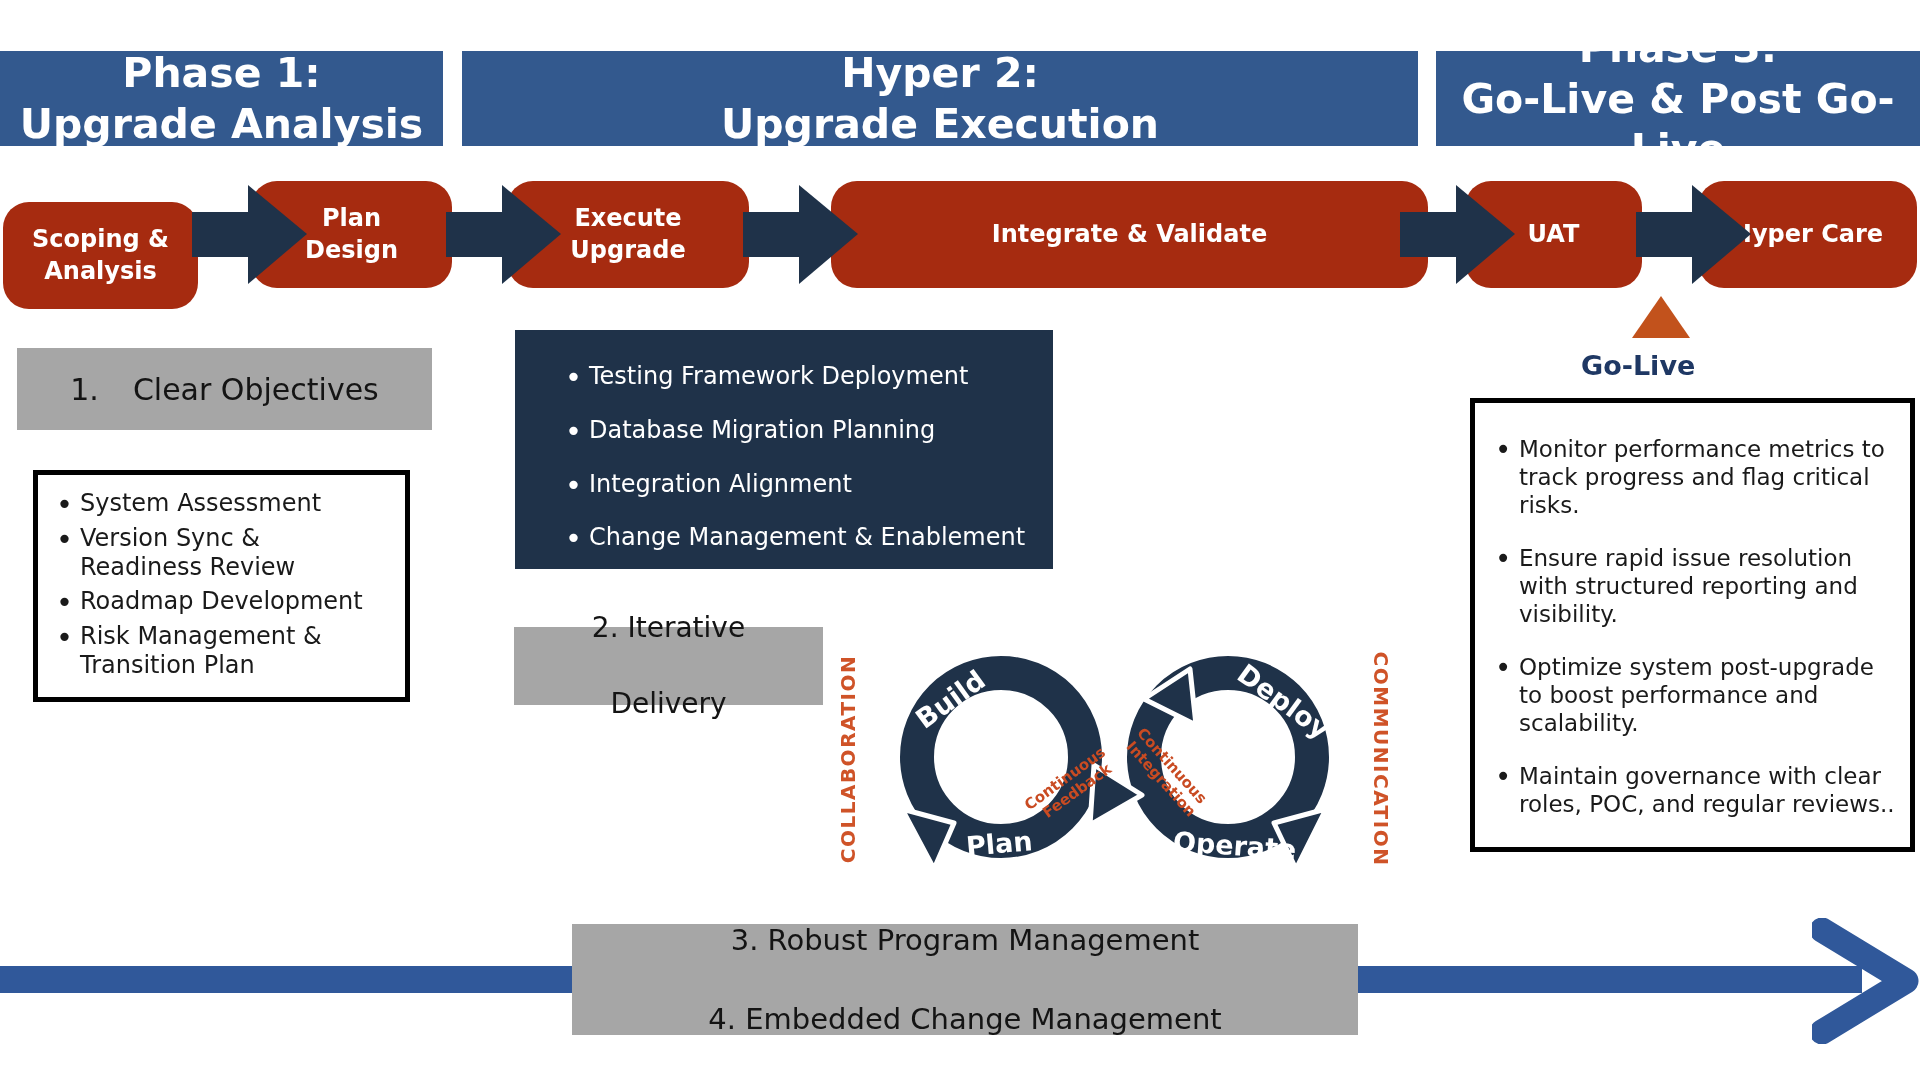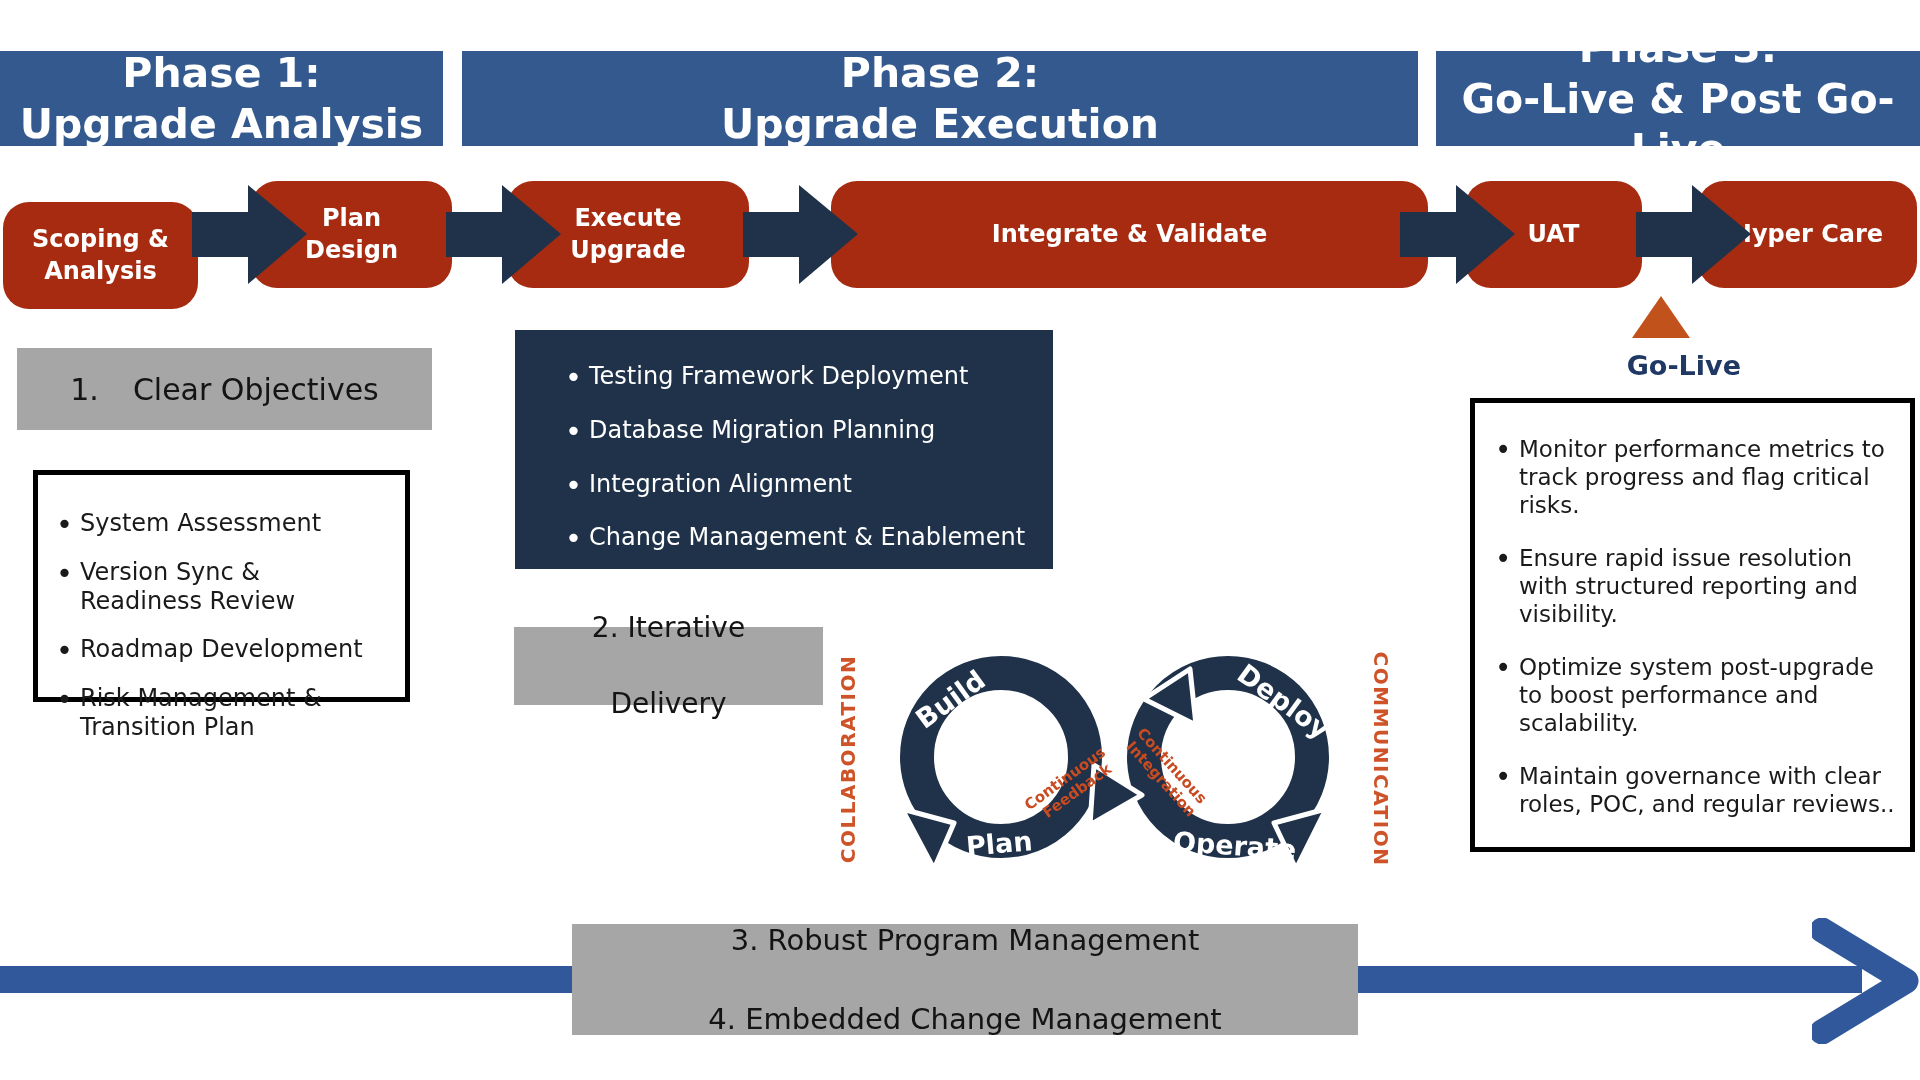--- a/index.html
+++ b/index.html
@@ -37,52 +37,52 @@
               line-height:1.34;z-index:2;}
 
   
   .outline-box{position:absolute;background:#ffffff;border:5px solid #000000;box-sizing:border-box;z-index:2;}
   .p1-list-box{left:33px;top:470px;width:377px;height:232px;padding:14px 8px 6px 10px;}
   .p3-list-box{left:1470px;top:398px;width:445px;height:454px;padding:32px 8px 6px 12px;}
 
   ul.blist{list-style:none;margin:0;padding:0;}
   ul.blist li{position:relative;padding-left:32px;white-space:pre-wrap;}
   ul.blist li::before{content:"\2022";position:absolute;left:8px;top:-2px;font-size:1.2em;}
-  .p1-list-box li{font-size:24px;line-height:1.2;margin-bottom:6px;margin-top:20px;}
+  .p1-list-box li{font-size:24px;line-height:1.2;margin-bottom:6px;}
   .p3-list-box li{font-size:23px;line-height:1.22;margin-bottom:25px;}
 
   
   .navy-box{position:absolute;left:515px;top:330px;width:538px;height:239px;background:#1f3249;
             color:#ffffff;box-sizing:border-box;padding:32px 18px 0 42px;z-index:2;}
   .navy-box li{font-size:24px;line-height:1.2;margin-bottom:25px;font-weight:500;}
 
   
   .golive-triangle{position:absolute;left:1632px;top:296px;width:0;height:0;z-index:2;
                    border-left:29px solid transparent;border-right:29px solid transparent;
                    border-bottom:42px solid #c2521c;}
-  .golive-label{position:absolute;left:1581px;top:350px;width:160px;text-align:right;
+  .golive-label{position:absolute;left:1581px;top:350px;width:160px;text-align:left;
                 font-size:27px;font-weight:700;color:#1f3864;z-index:2;}
 
   
   .timeline-band{position:absolute;left:0;top:966px;width:1862px;height:27px;background:#30589a;z-index:1;}
   .timeline-head{position:absolute;left:1812px;top:918px;width:108px;height:126px;z-index:1;}
 
   .loop-svg{position:absolute;left:838px;top:633px;width:550px;height:248px;z-index:2;}
 </style>
 </head>
 <body>
 
 <div class="stage">
 
   <div class="phase-bar phase-1">
     <div>Phase 1:</div>
     <div>Upgrade Analysis</div>
   </div>
   <div class="phase-bar phase-2">
-    <div>Phase 2:</div>
+    <div>Hyper 2:</div>
     <div>Upgrade Execution</div>
   </div>
   <div class="phase-bar phase-3">
     <div>Phase 3:</div>
     <div>Go-Live &amp; Post Go-Live</div>
   </div>
 
   <div class="step step-1">
     <div>Scoping &amp;</div>
     <div>Analysis</div>

